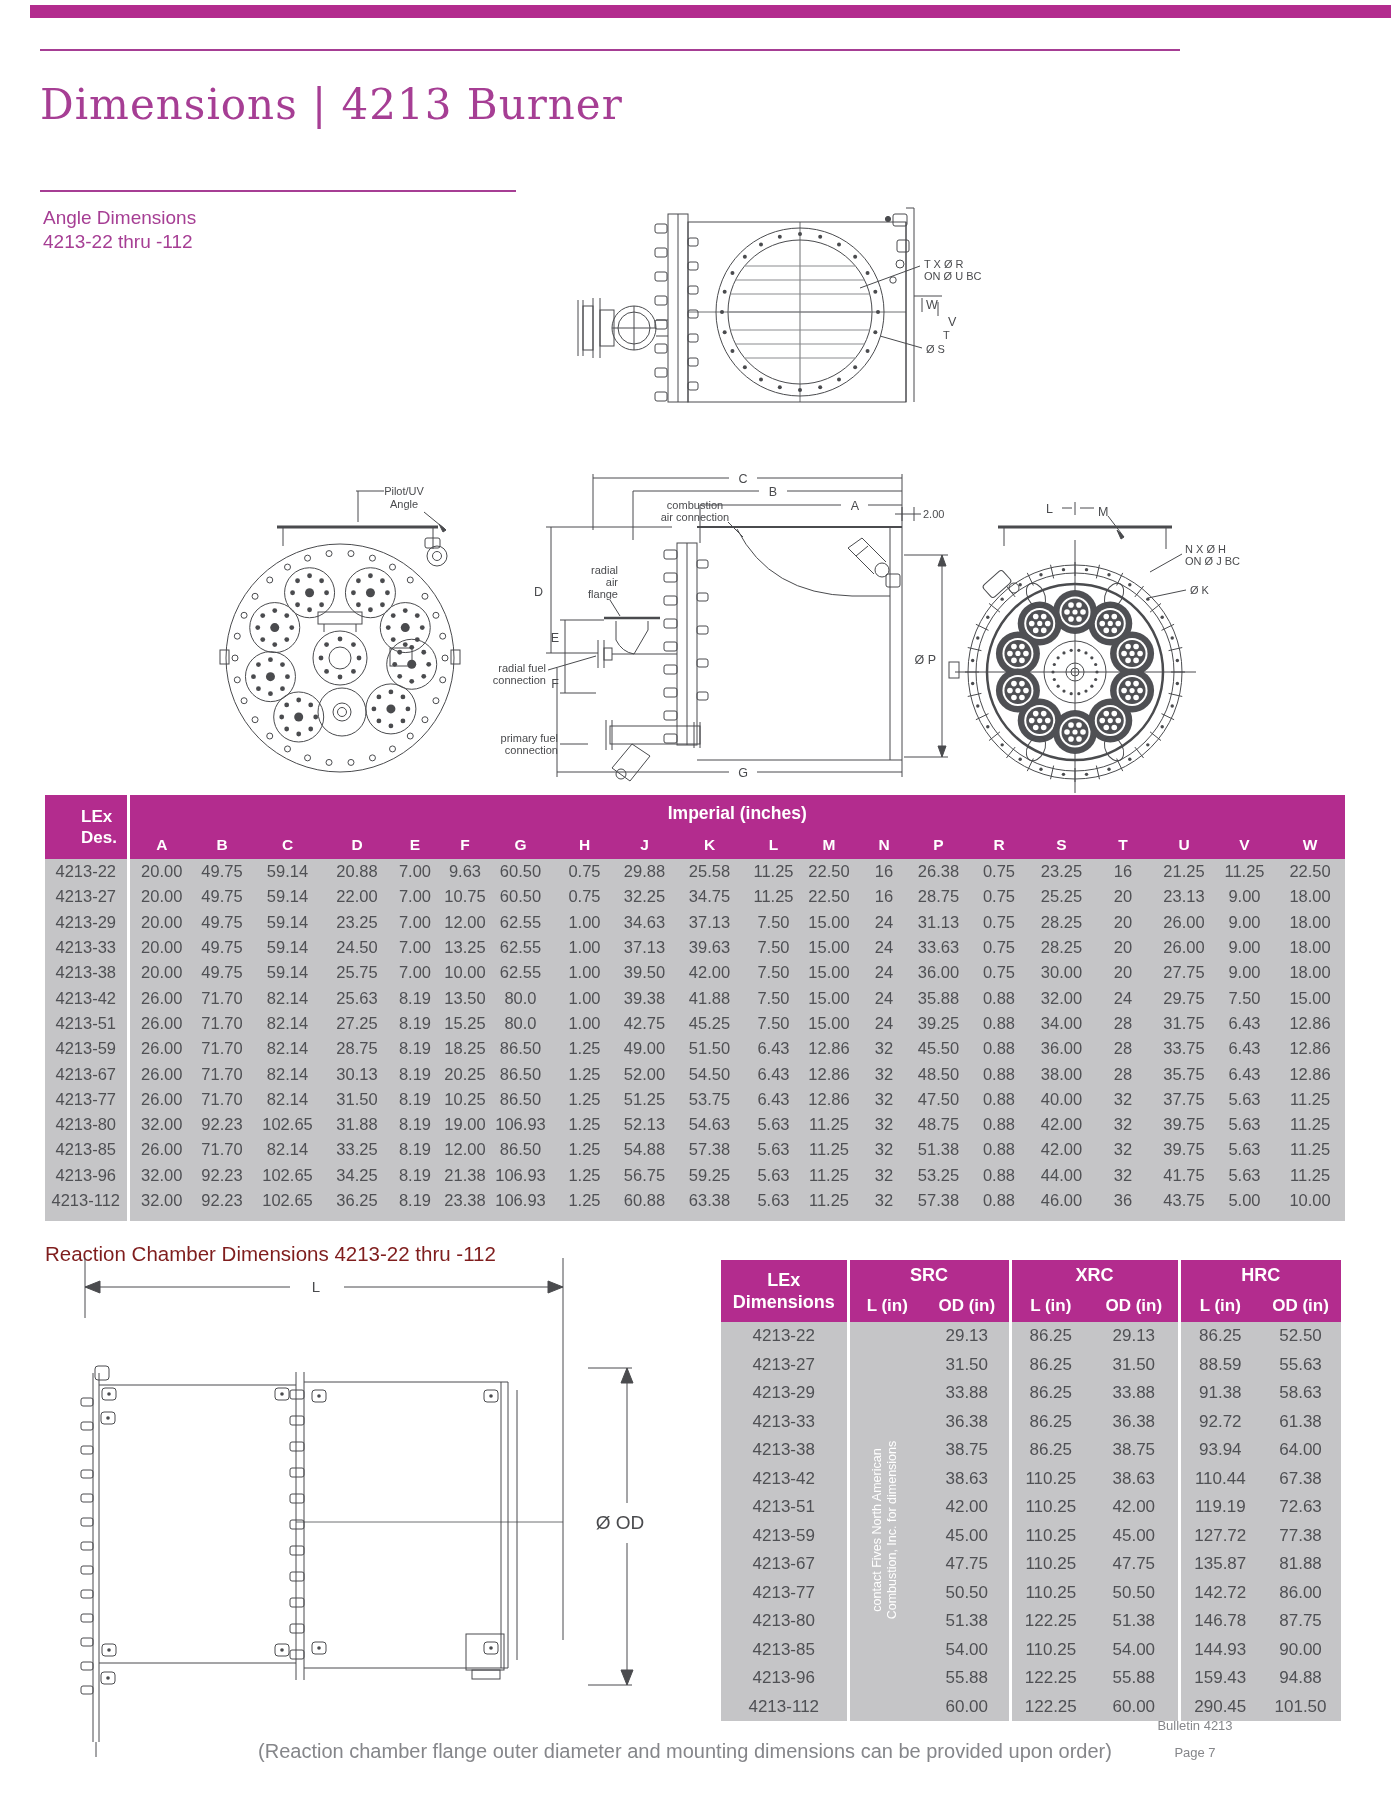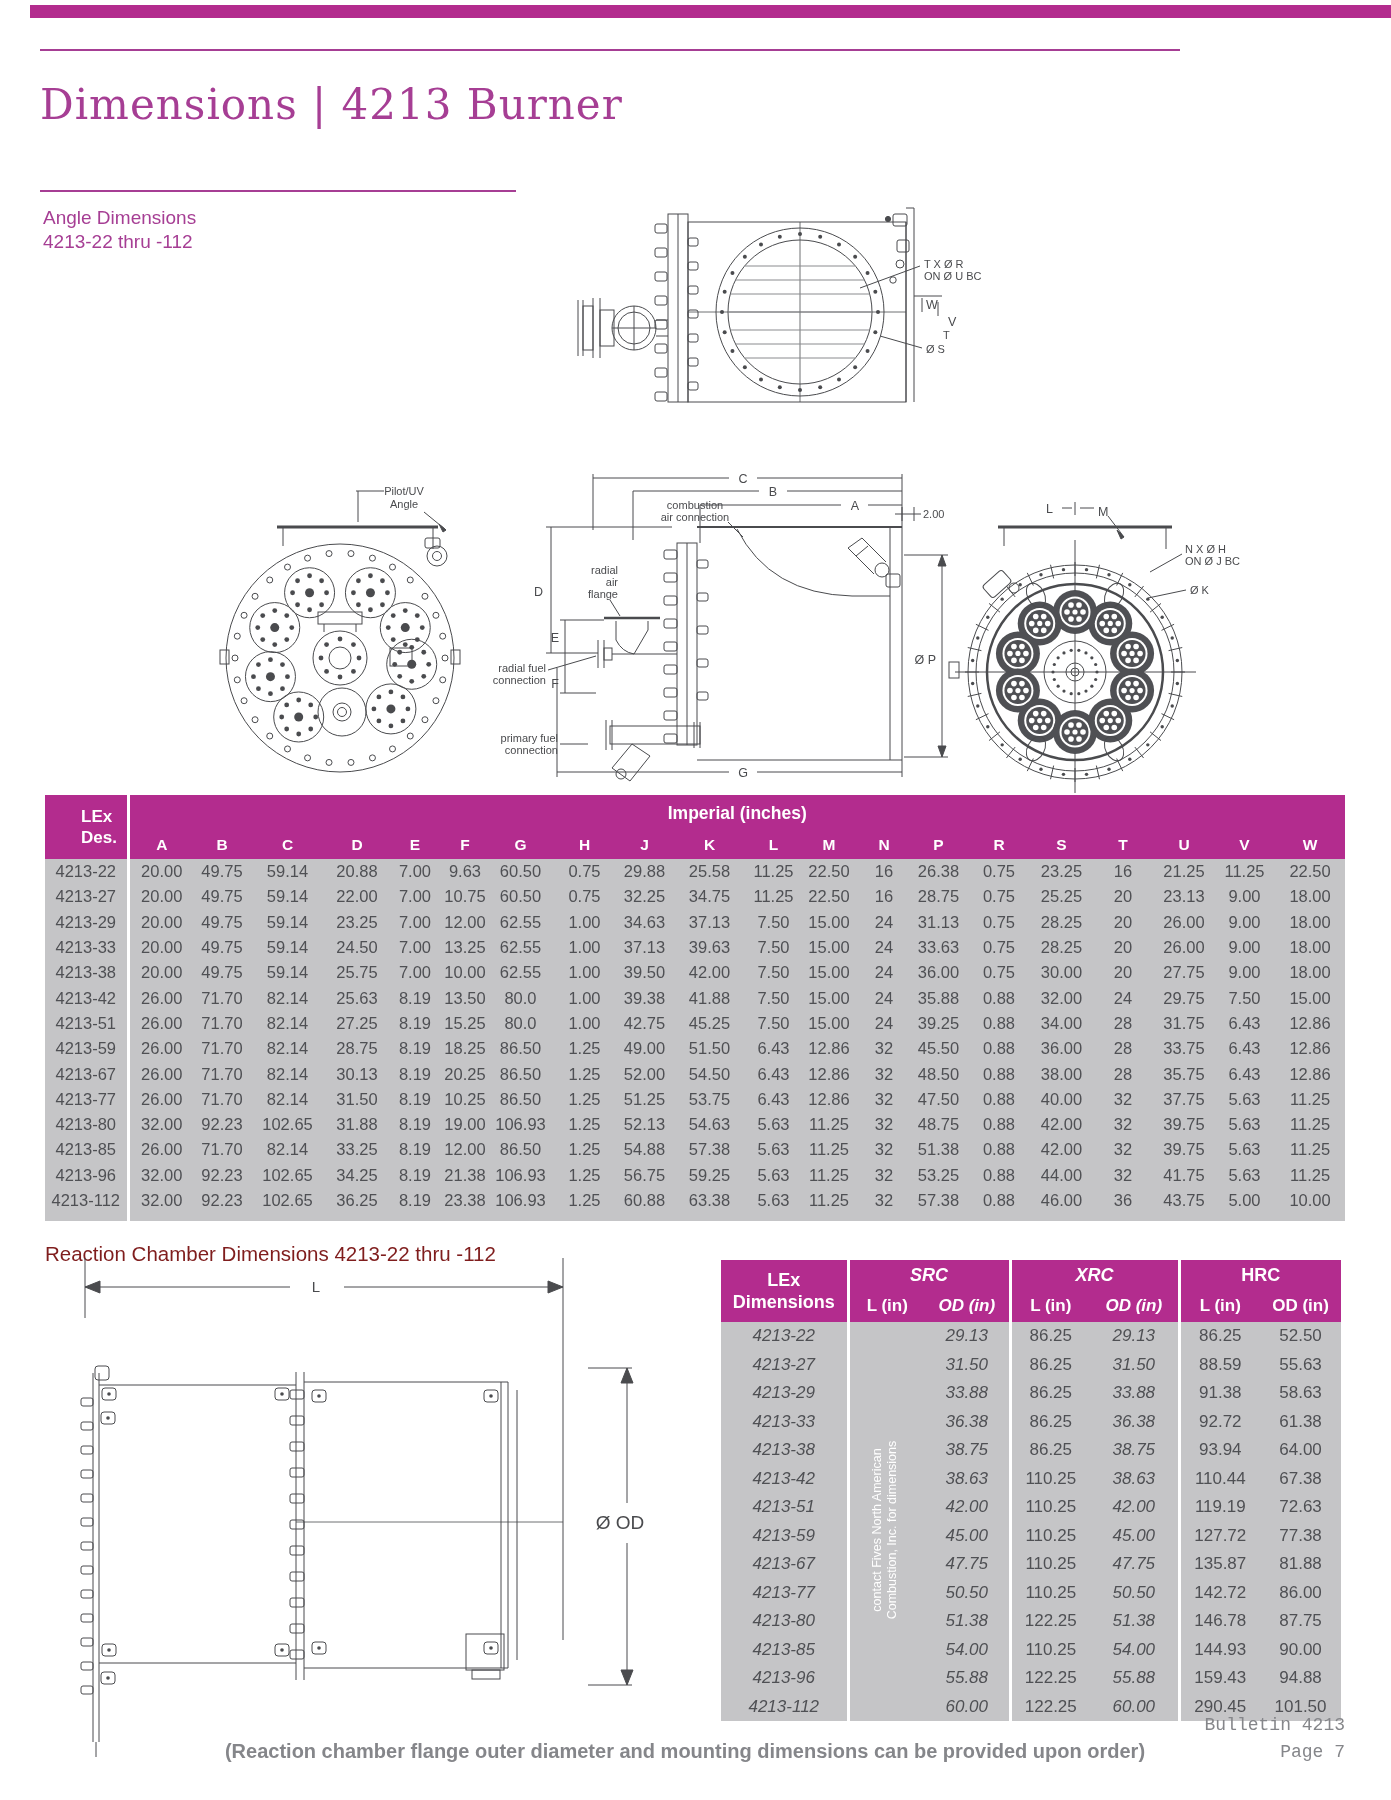--- a/index.html
+++ b/index.html
@@ -34,30 +34,30 @@
   #t1 tbody td:first-child{border-right:3px solid #fff;}
   #t1 tbody tr:last-child td{padding-bottom:8px;}
   
   #t2wrap{left:721px;top:1260px;width:620px;}
   #t2 thead th{background:var(--mag);color:#fff;font-weight:bold;}
   #t2 thead .grp{font-size:18px;height:28px;}
   #t2 thead .sub{font-size:17px;height:30px;}
   #t2 thead .des2{font-size:18px;line-height:22px;border-right:3px solid #fff;}
   #t2 tbody td{background:var(--gray);color:var(--txt);font-size:17px;height:28.5px;
                text-align:center;padding:0;white-space:nowrap;}
-  #t2 .gdiv{border-right:3px solid #fff;font-style:italic;}
+  #t2 .gdiv{border-right:3px solid #fff;}
   #vnote{position:absolute;left:164px;top:270px;width:384px;
          transform:translate(-50%,-50%) rotate(-90deg);
          color:#fff;font-size:12.5px;line-height:15px;text-align:center;}
   
   #rcd{left:45px;top:1242px;font-size:20.5px;color:#7f1d1d;}
   #footnote{left:45px;top:1740px;width:1280px;text-align:center;
-            font-size:20px;color:var(--lbl);font-weight:bold;}
-  #bull{left:1045px;top:1712px;width:300px;text-align:right;font-size:18px;
-        line-height:27px;color:var(--lbl);font-family:Liberation Mono, monospace;}
+            font-size:20px;color:var(--lbl);}
+  #bull{left:1045px;top:1712px;width:300px;text-align:center;font-size:13px;
+        line-height:27px;color:var(--lbl);}
 </style>
 </head>
 <body>
 
 <div class="abs" id="topbar"></div>
 <div class="abs" id="rule1"></div>
 <div class="abs" id="title">Dimensions | 4213 Burner</div>
 <div class="abs" id="rule2"></div>
 <div class="abs" id="subtitle">
   <div>Angle Dimensions</div>

